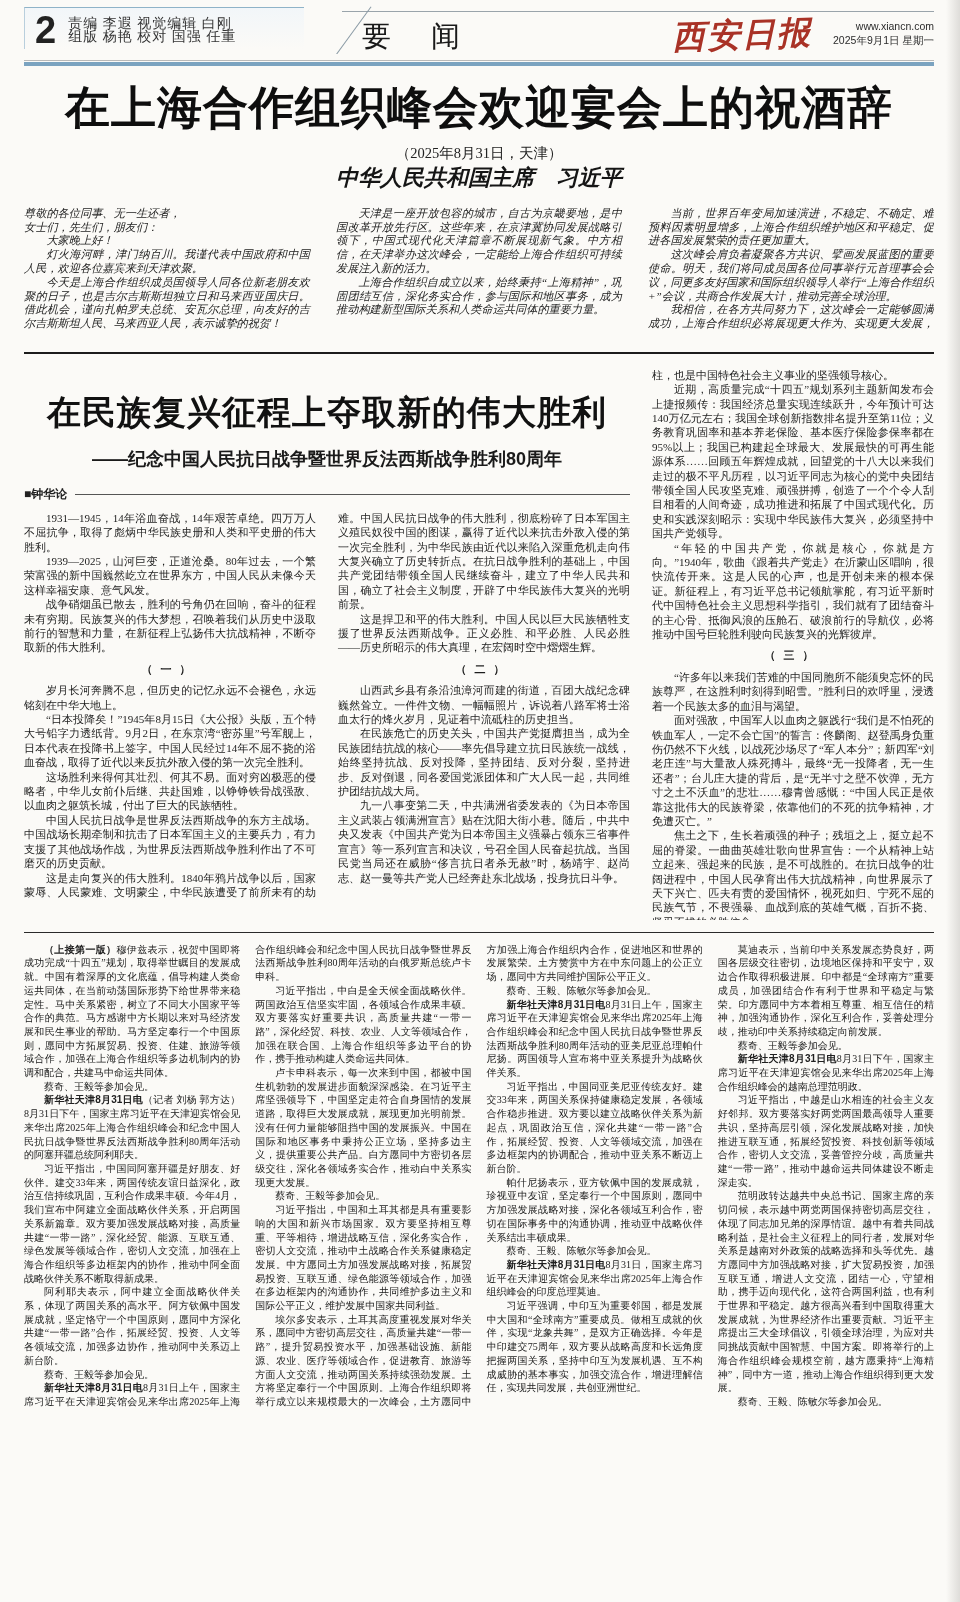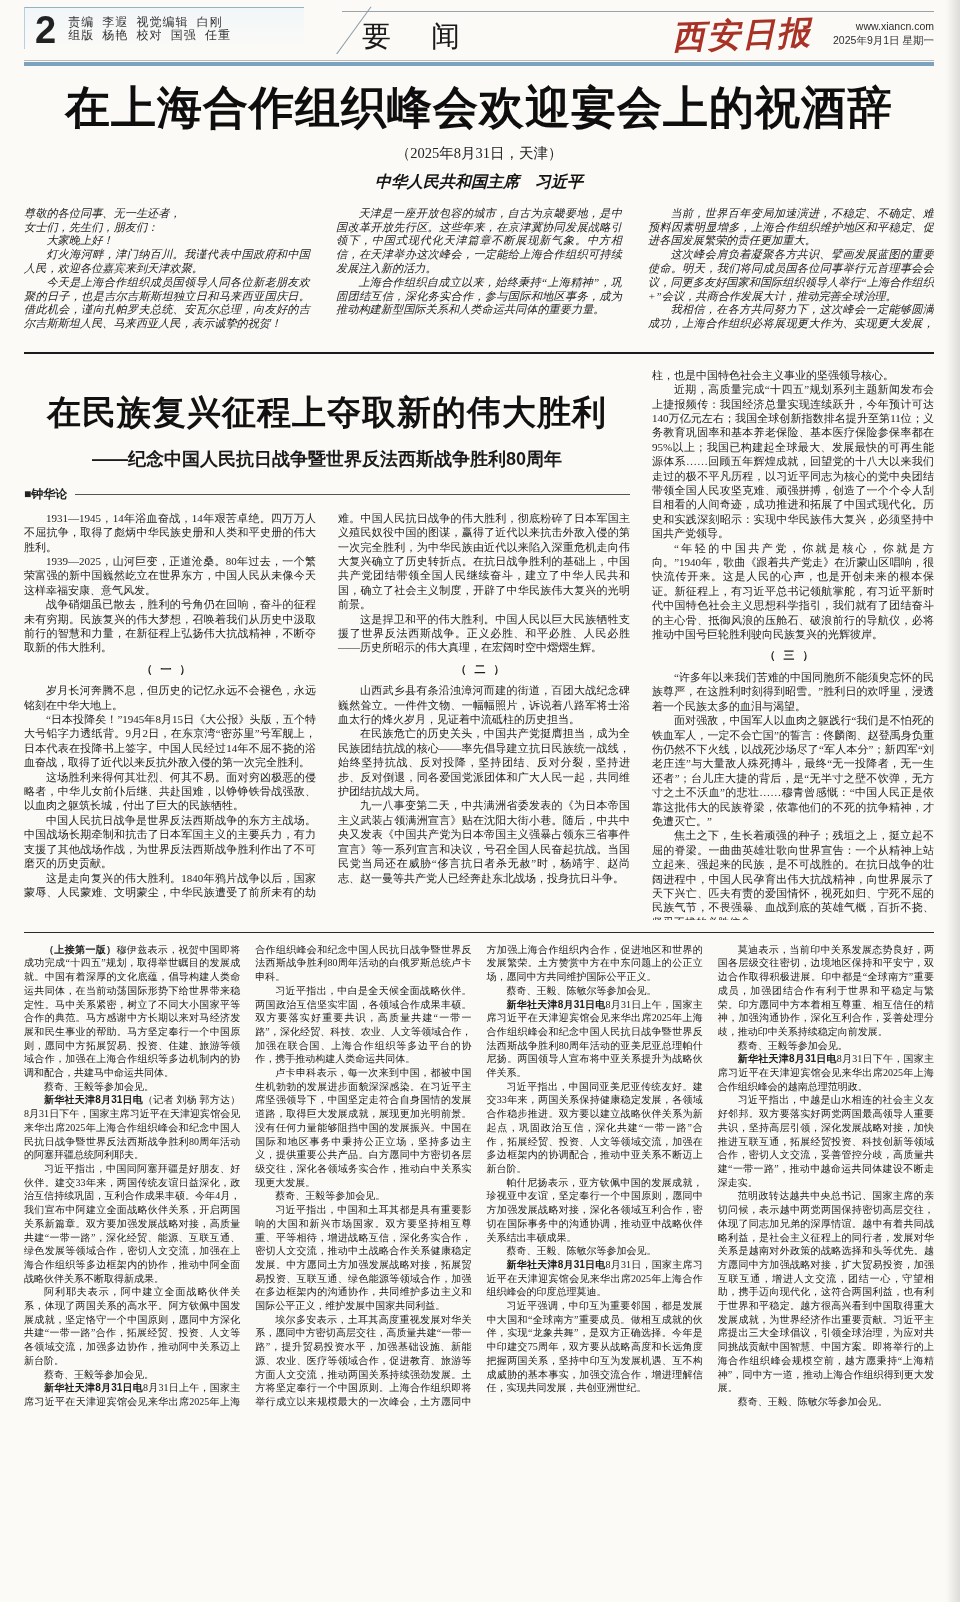--- a/index.html
+++ b/index.html
@@ -24,21 +24,21 @@
   .hdr-topline { position: absolute; left: 318px; right: 0; top: 11px; border-top: 1px solid #9aa4ab; }
   .hdr-left {
     position: absolute; left: 0; top: 7px; width: 280px; height: 42px;
     border-top: 1px solid #8fb3c8; border-left: 1px solid #b9cfdd;
     background: linear-gradient(to bottom, #f2f6f9, #fbfaf7);
     display: flex; align-items: center; gap: 12px; padding: 2px 8px 0 10px;
   }
   .hdr-diag { position: absolute; left: 292px; top: 6px; width: 70px; height: 48px; overflow: hidden; }
   .hdr-diag span { position: absolute; left: 34px; top: -6px; width: 1px; height: 70px; background: #8a9aa5; transform: rotate(36deg); display:block; }
   .page-num { font-family: "Liberation Sans", "DejaVu Sans", sans-serif; font-size: 38px; font-weight: 700; line-height: 1; color: #222; }
-  .credits { font-size: 12px; line-height: 13px; color: #333; letter-spacing: 1px; font-family: Liberation Mono, monospace; }
+  .credits { font-size: 14px; line-height: 13px; color: #333; letter-spacing: 1px; font-family: Liberation Serif, serif; }
   .sec-name {
     position: absolute; left: 338px; top: 17px;
     font-family: "Liberation Sans", "DejaVu Sans", sans-serif;
     font-size: 29px; font-weight: 400; letter-spacing: 16px; color: #1a1a1a;
   }
   .masthead {
     position: absolute; right: 122px; top: 13px;
     font-family: "DejaVu Serif", serif; font-style: italic; font-weight: 700;
     font-size: 33px; color: #a93226; transform: rotate(-2deg); letter-spacing: 2px;
   }
@@ -47,21 +47,21 @@
   .hdr-rule .thin { height: 1px; background: #b9b9b9; }
   .hdr-rule .thick { height: 4px; background: #7ba3c0; margin-top: 1px; }
 
   
   .art1 { margin-top: 16px; }
   .art1 h1 {
     text-align: center; font-family: "Liberation Sans", "DejaVu Sans", sans-serif;
     font-size: 45px; font-weight: 800; letter-spacing: 1px; color: #0e0e0e; line-height: 1.15;
   }
   .dateline { text-align: center; font-size: 14.5px; margin-top: 10px; color: #222; }
-  .byline { text-align: center; font-size: 16px; font-weight: 700; font-style: italic; margin-top: 9px; color: #151515; }
+  .byline { text-align: center; font-size: 22px; font-weight: 700; font-style: italic; color: #151515; }
   .speech-body {
     margin-top: 14px; height: 132px; overflow: hidden;
     column-count: 3; column-gap: 26px;
     font-size: 11.2px; line-height: 13.8px; font-style: italic; text-align: justify; color: #222;
   }
   .divider-heavy { height: 2px; background: #1c1c1c; margin: 13px 0 0 0; }
 
   
   .ed-wrap { display: flex; gap: 22px; margin-top: 10px; }
   .ed-left { width: 606px; flex: none; }

